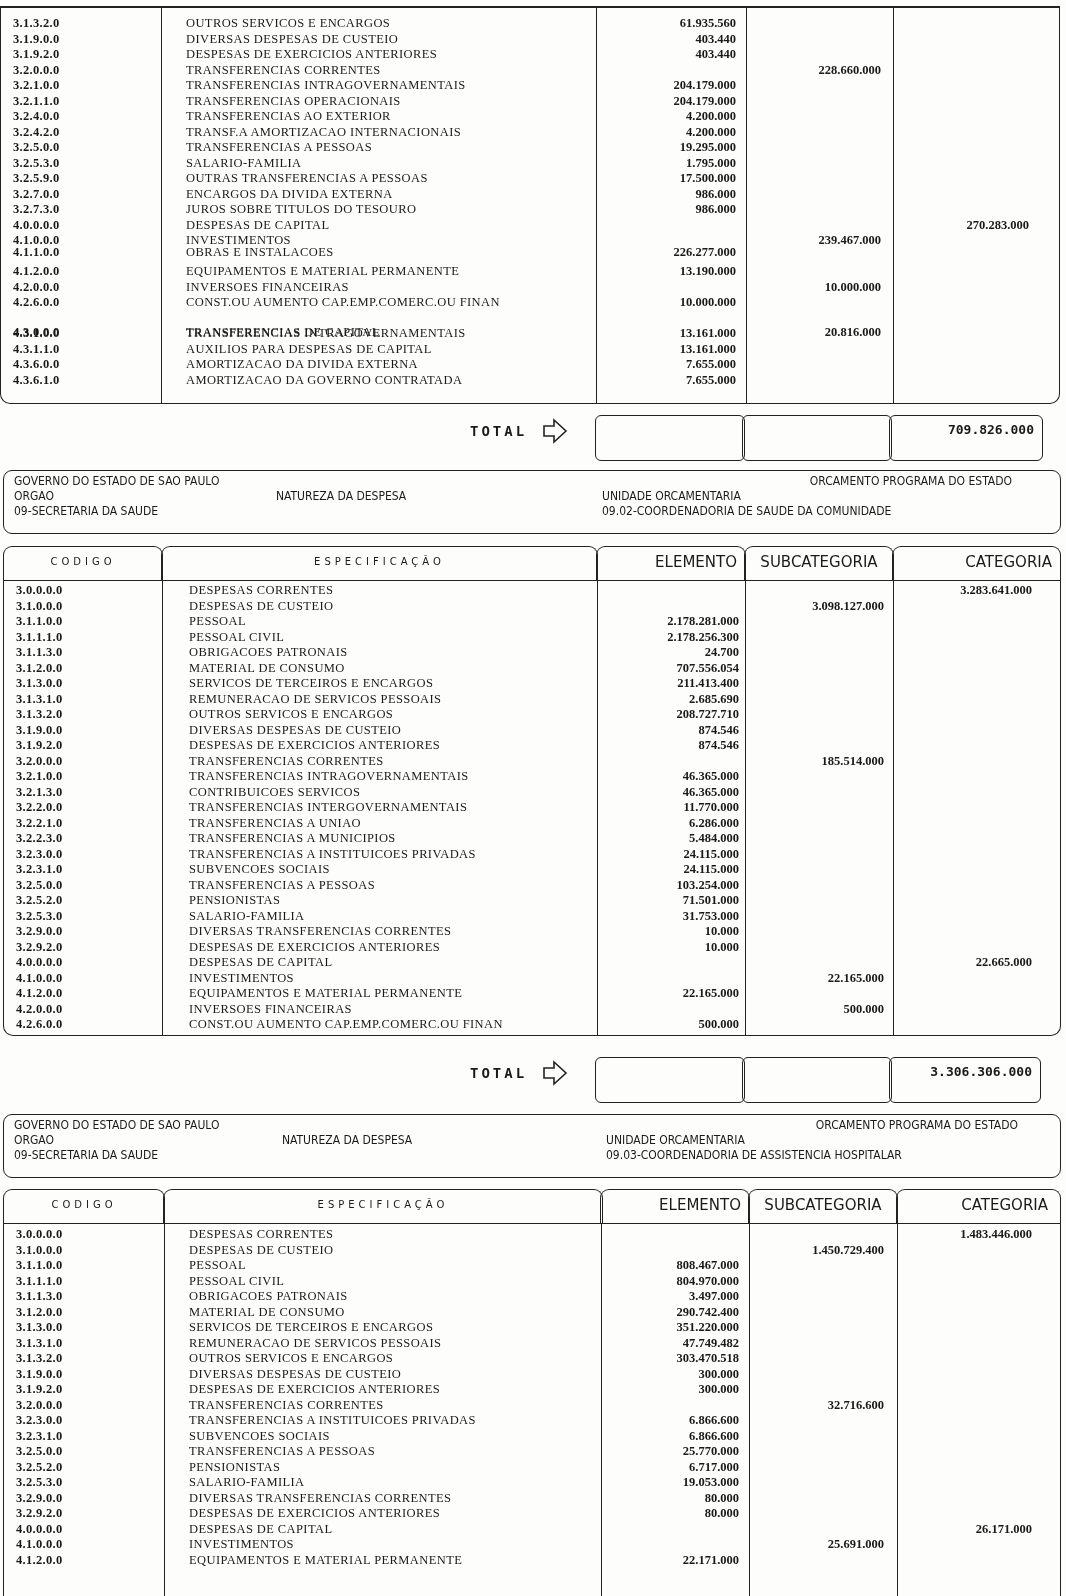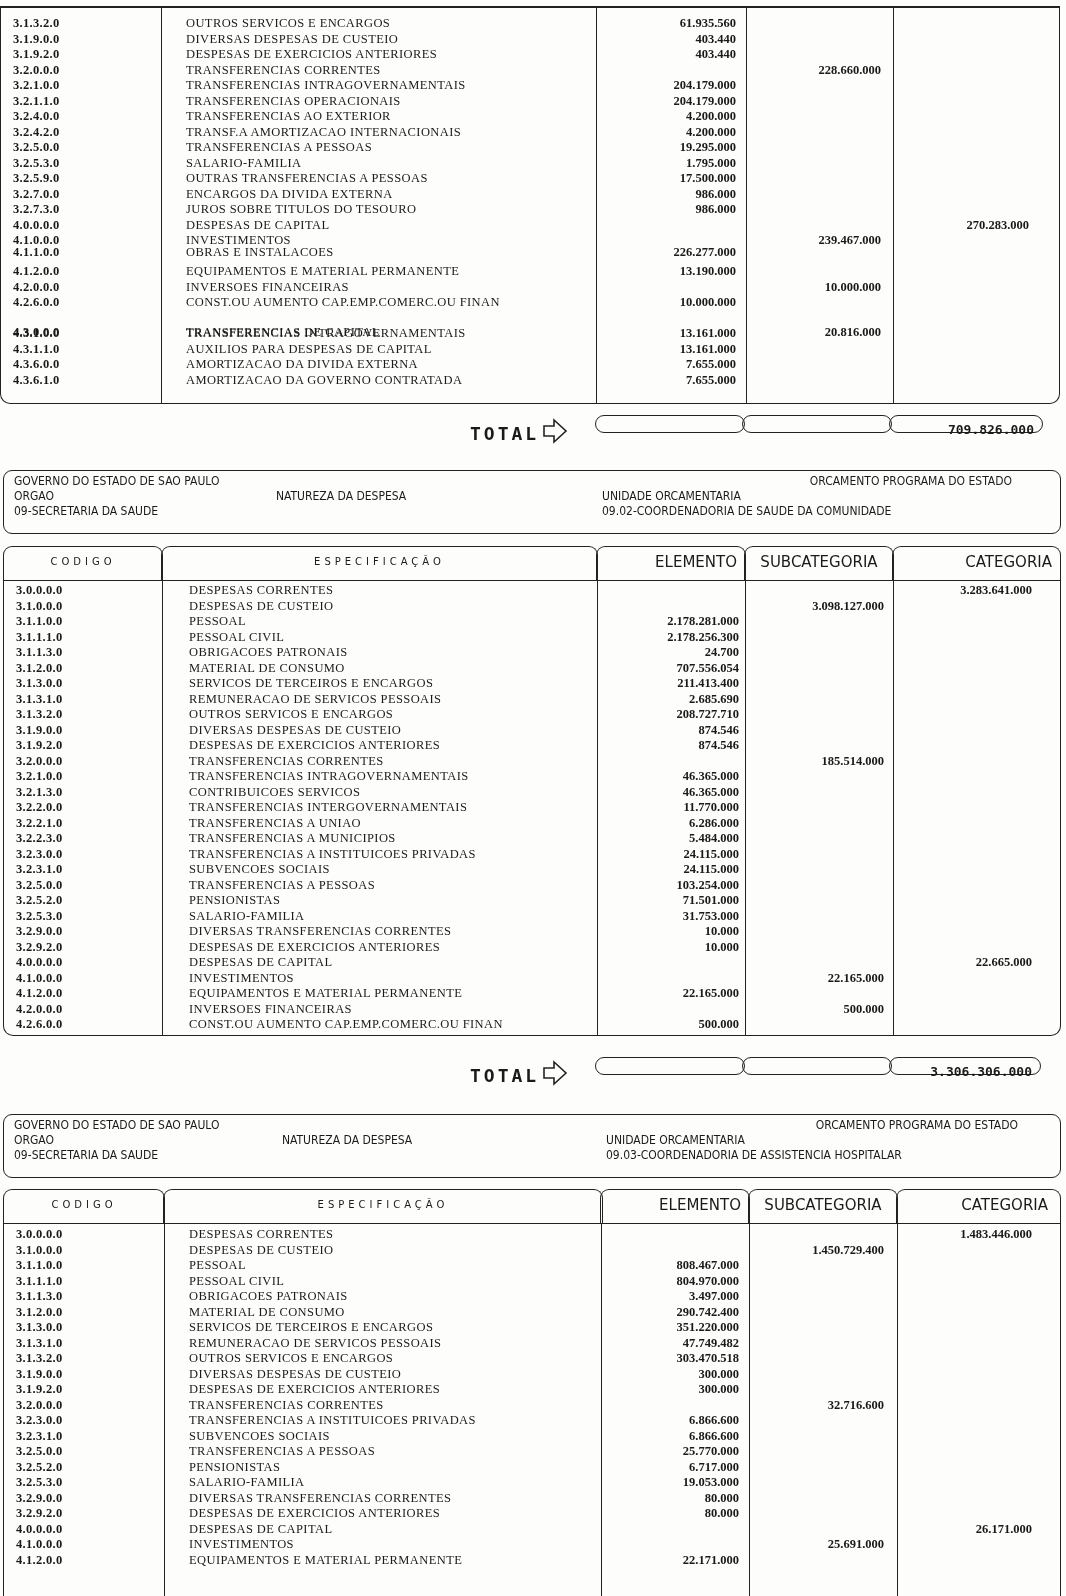--- a/index.html
+++ b/index.html
@@ -20,24 +20,24 @@
     position: absolute; left: 0; height: 15.5px; width: 1060px;
     font-size: 12.5px; line-height: 15.5px; white-space: nowrap;
   }
   .row .code { position: absolute; left: 12px; font-weight: bold; letter-spacing: 0.3px; }
   .row .spec { position: absolute; left: 185px; letter-spacing: 0.4px; }
   .row .el   { position: absolute; right: 325px; text-align: right; font-weight: bold; }
   .row .sub  { position: absolute; right: 180px; text-align: right; font-weight: bold; }
   .row .cat  { position: absolute; right: 32px;  text-align: right; font-weight: bold; }
 
   .total-line { position: absolute; left: 0; width: 1066px; height: 34px; }
-  .total-label { position: absolute; left: 470px; top: 8px; font-size: 18px; letter-spacing: 3px; font-weight: bold; }
+  .total-label { position: absolute; left: 470px; top: 8px; font-size: 14px; letter-spacing: 3px; font-weight: bold; }
   .total-arrow { position: absolute; left: 542px; top: 3px; width: 26px; height: 26px; }
   .tbox {
-    position: absolute; top: 0; height: 18px; border: 1.5px solid #222; border-radius: 12px;
+    position: absolute; top: 0; height: 46px; border: 1.5px solid #222; border-radius: 6px;
     box-sizing: border-box; font-size: 13px; font-weight: bold; text-align: right;
     padding-right: 8px; line-height: 27px;
   }
 
   .hdr {
     position: absolute; left: 3px; width: 1058px; height: 64px;
     border: 1.5px solid #222; border-radius: 9px; box-sizing: border-box;
     font-family: "DejaVu Sans Condensed", "DejaVu Sans", sans-serif; font-size: 12px; line-height: 15px;
   }
   .hdr span { position: absolute; white-space: nowrap; }

